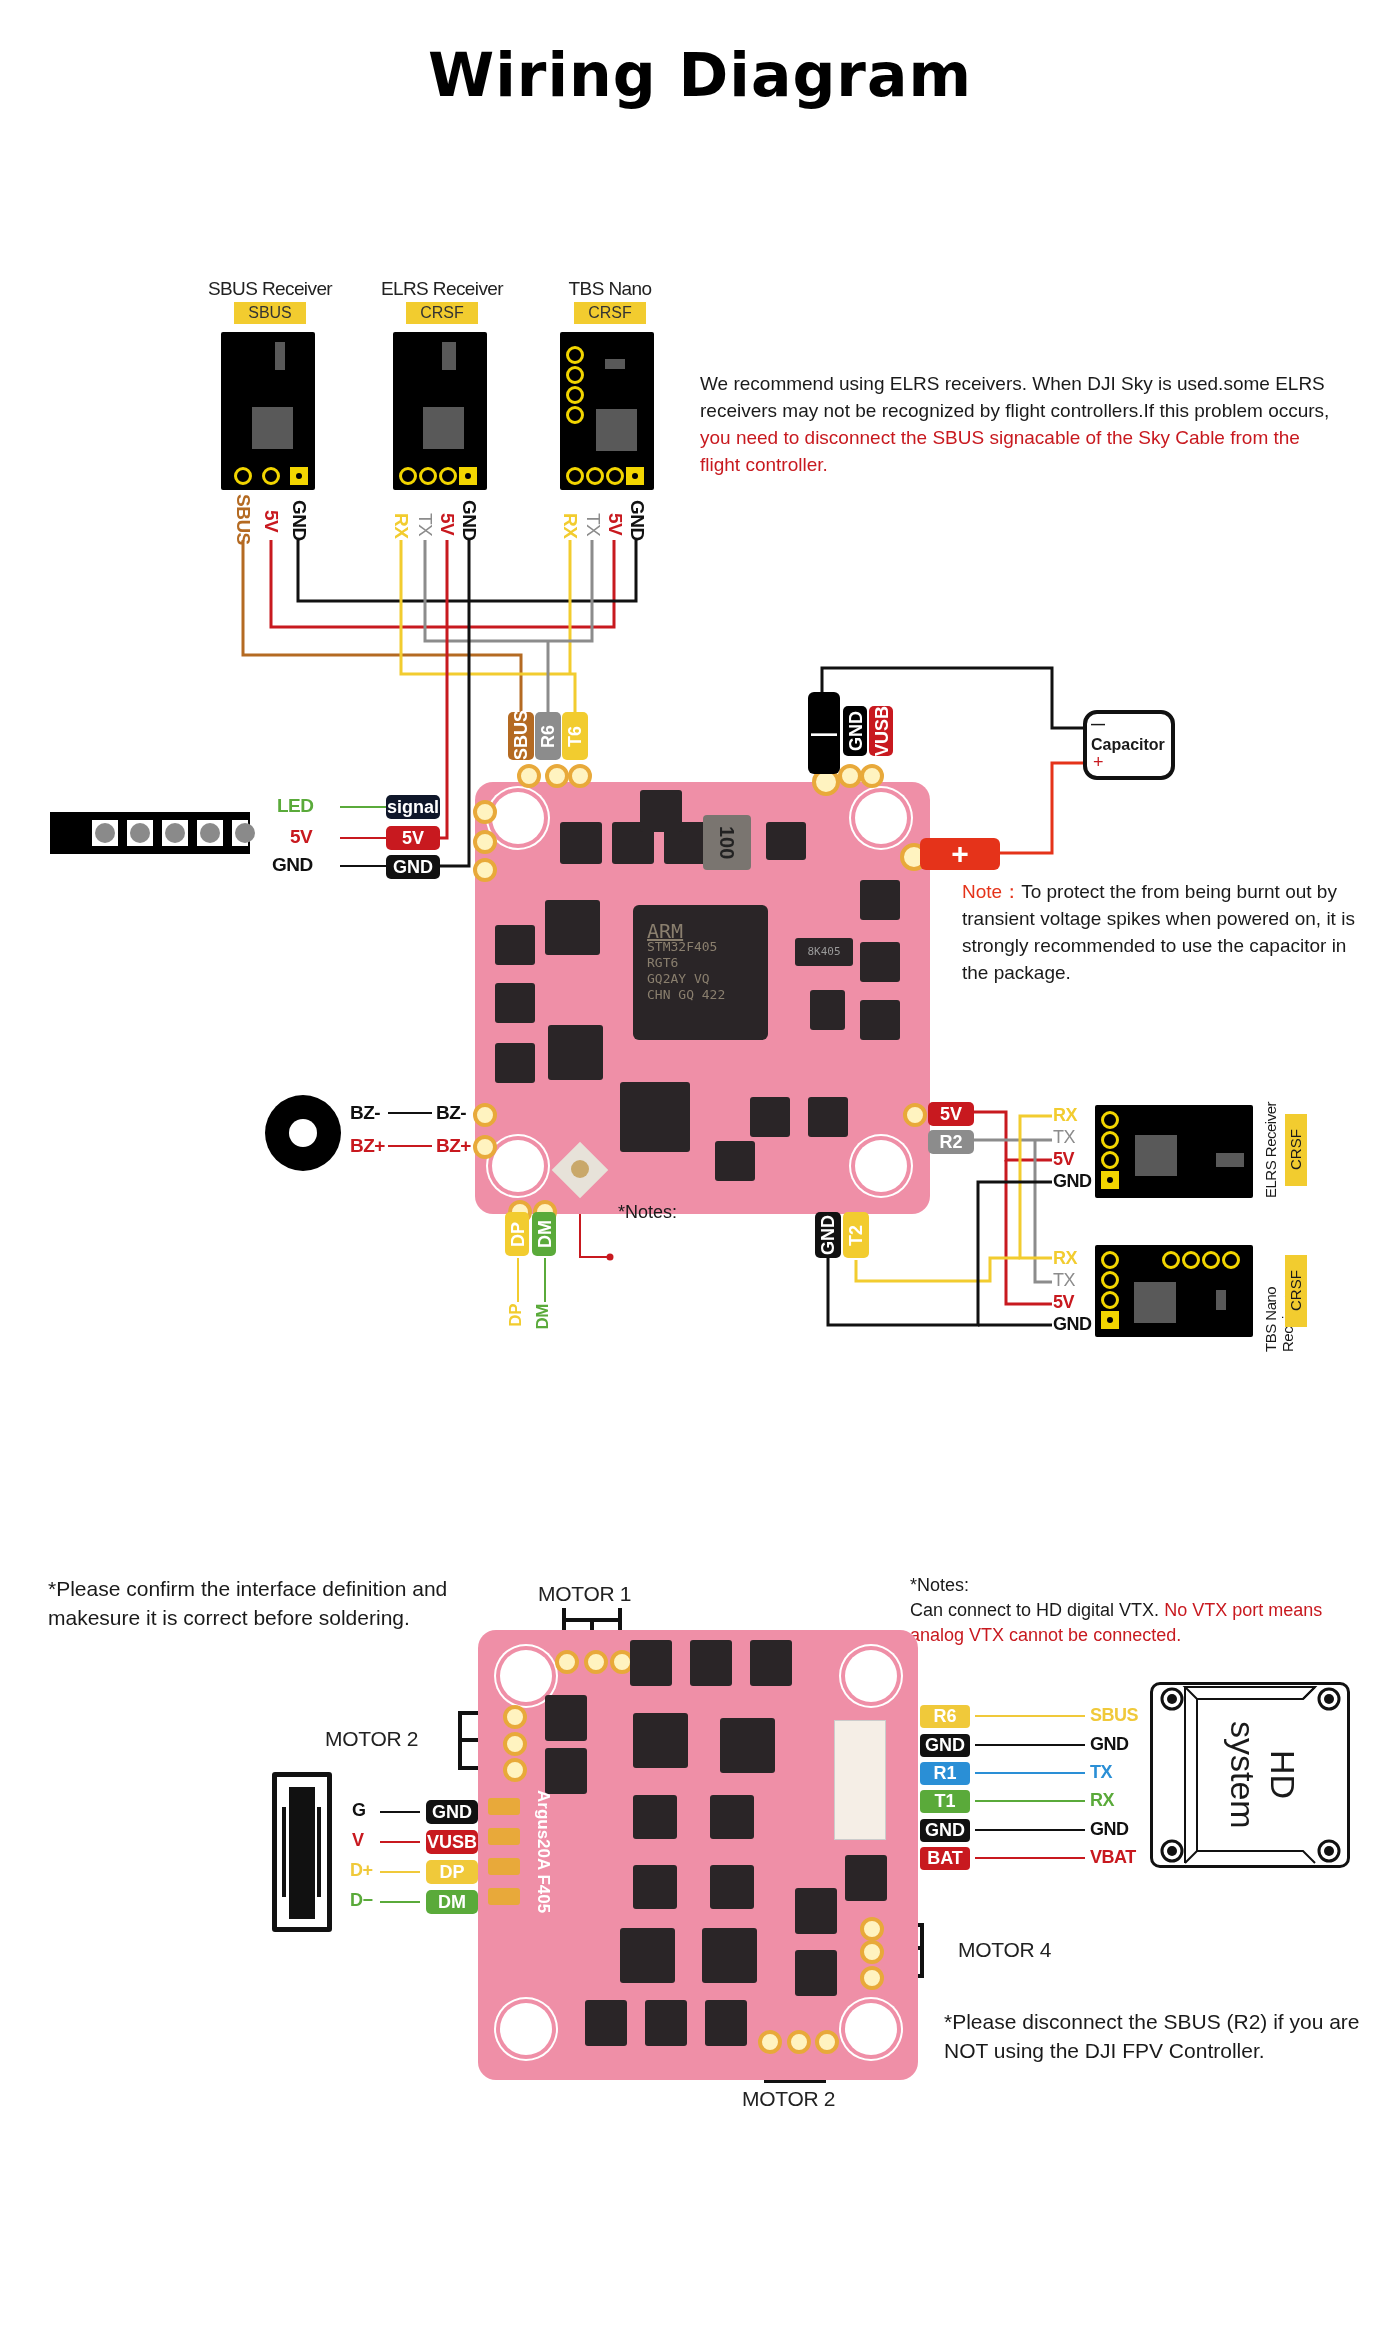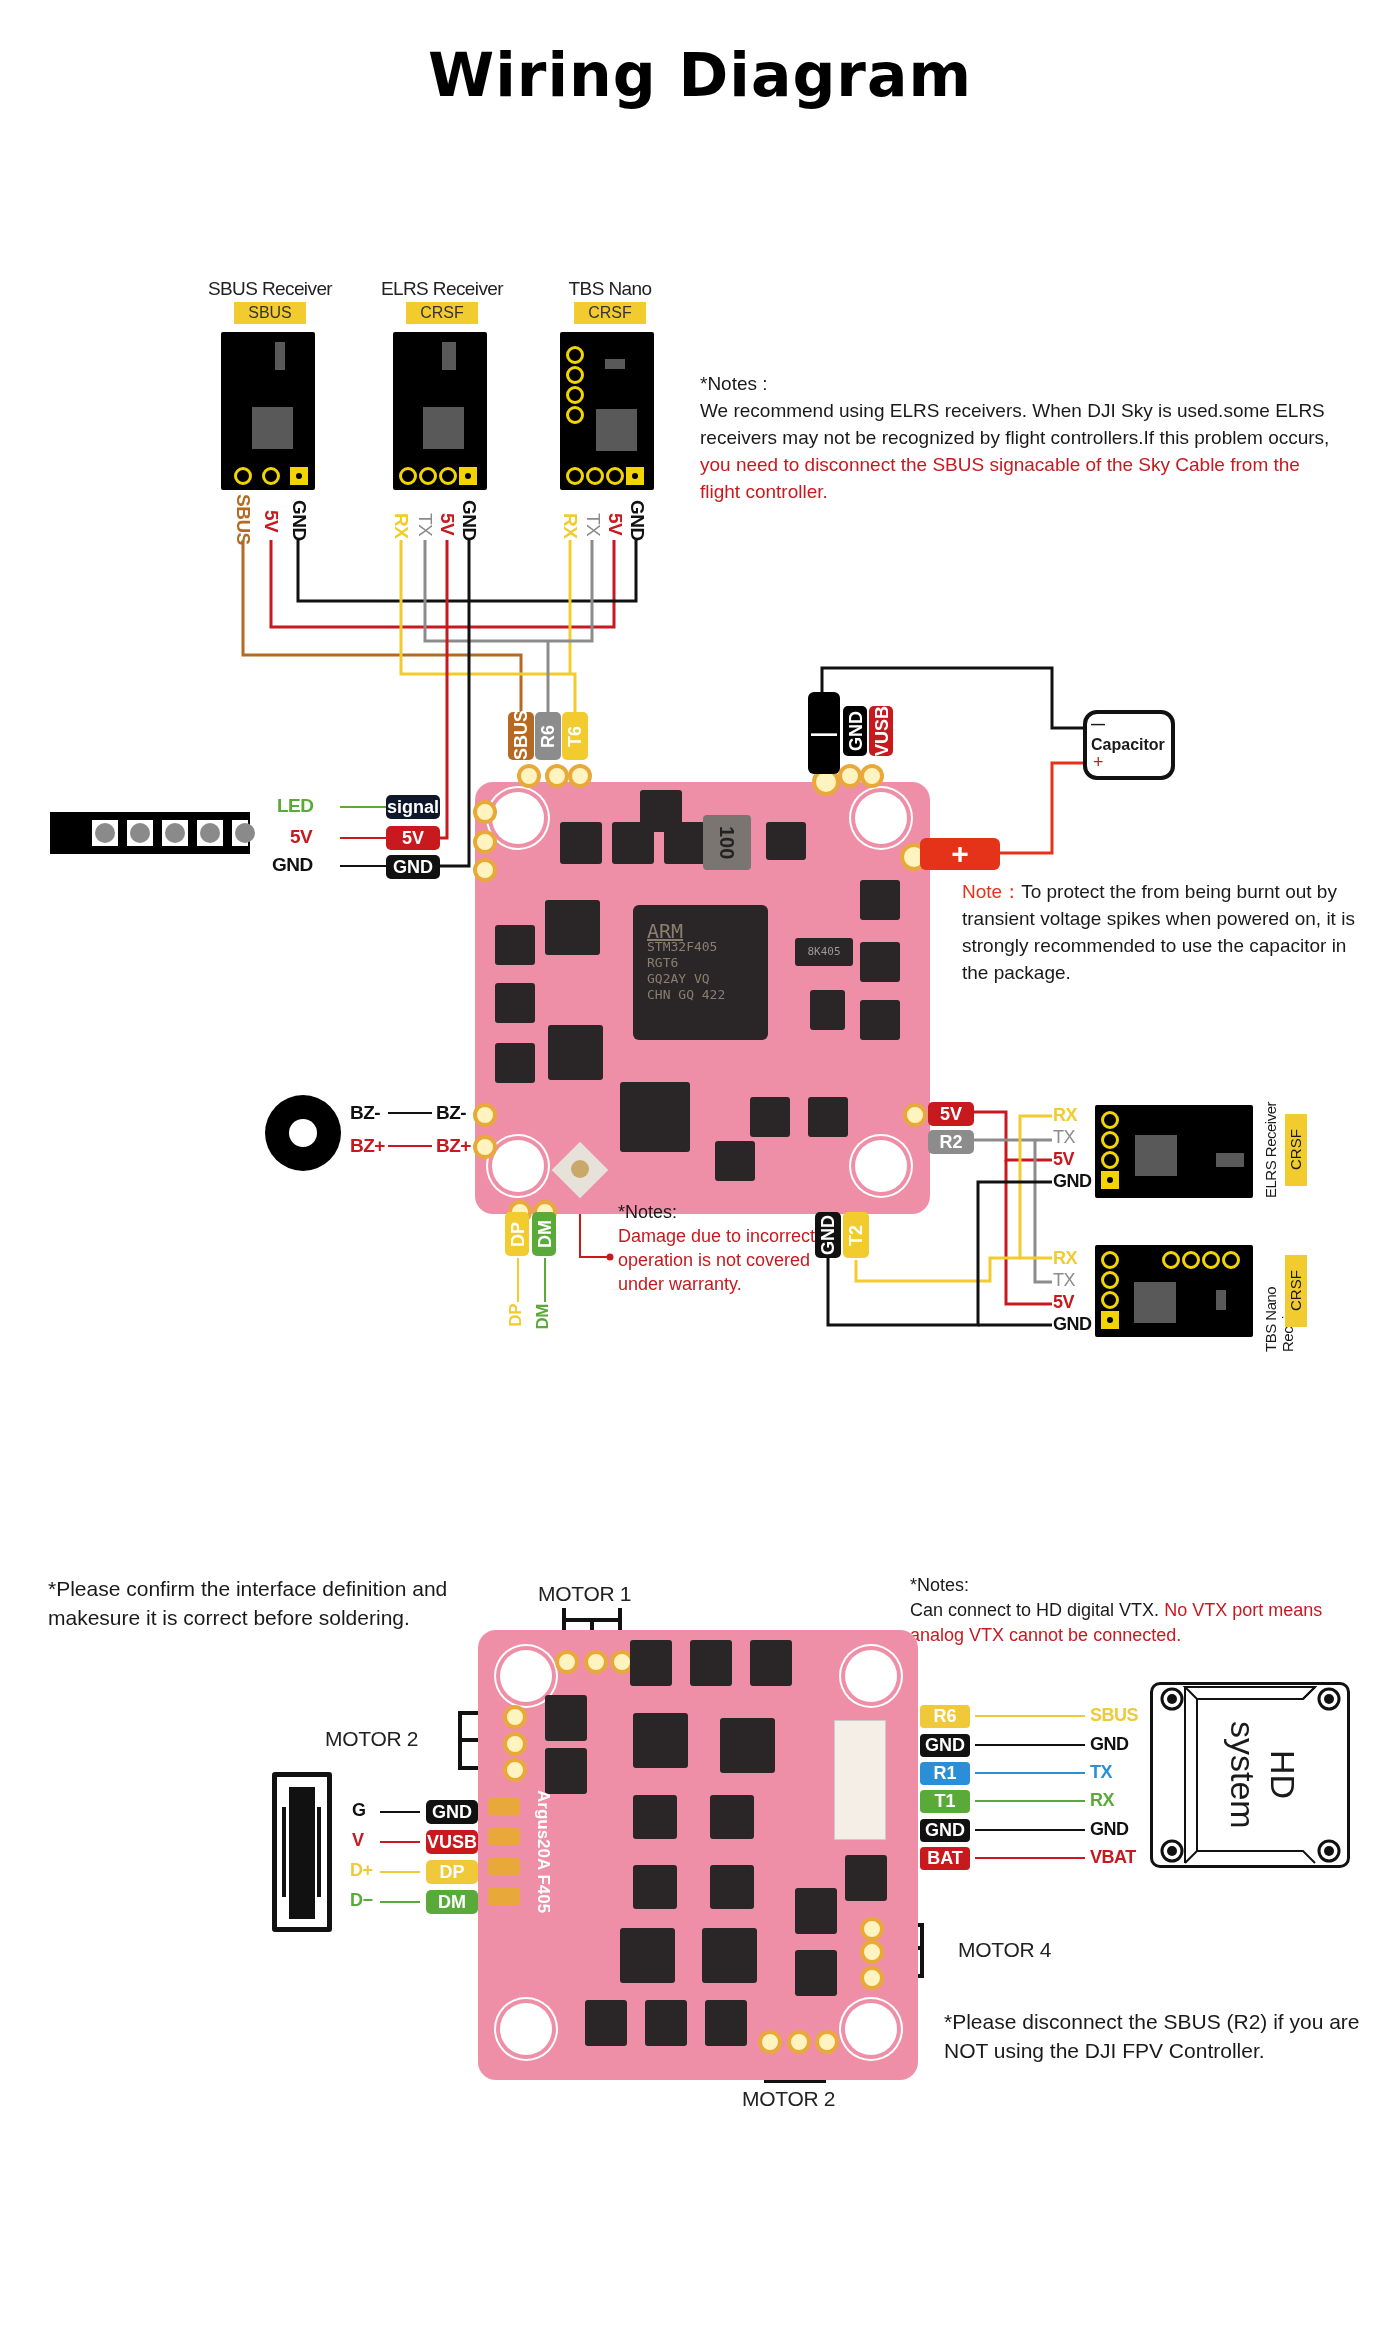--- a/index.html
+++ b/index.html
@@ -171,21 +171,20 @@
     <div class="pad" style="left:46px;top:135px;"></div>
     <div class="pad sq" style="left:66px;top:135px;"></div>
   </div>
   <div class="vlabel" style="left:559px;top:513px;color:#f2cc2f;">RX</div>
   <div class="vlabel" style="left:582px;top:513px;color:#8c8c8c;font-weight:normal;">TX</div>
   <div class="vlabel" style="left:604px;top:513px;color:#c8191f;">5V</div>
   <div class="vlabel" style="left:626px;top:500px;color:#111;">GND</div>
 </div>
 
 <div class="note" style="left:700px;top:370px;width:640px;">
-  <div>*Notes :</div>
   <span>We recommend using ELRS receivers. When DJI Sky is used.some ELRS receivers may not be recognized by flight controllers.If this problem occurs,</span>
   <span class="red">you need to disconnect the SBUS signacable of the Sky Cable from the flight controller.</span>
 </div>
 
 <div class="abs" style="left:50px;top:812px;width:200px;height:42px;background:#000;">
   <div class="abs" style="left:42px;top:8px;width:26px;height:26px;background:#fff;">
       <div style="margin:3px;width:20px;height:20px;border-radius:50%;background:#8a8a8a;"></div>
     </div>
   <div class="abs" style="left:77px;top:8px;width:26px;height:26px;background:#fff;">
       <div style="margin:3px;width:20px;height:20px;border-radius:50%;background:#8a8a8a;"></div>
@@ -290,21 +289,20 @@
   <span style="color:#e5331a;">Note：</span><span>To protect the from being burnt out by transient voltage spikes when powered on, it is strongly recommended to use the capacitor in the package.</span>
 </div>
 
 <div class="vtag" style="left:505px;top:1212px;width:24px;height:44px;background:#f2cc2f;">DP</div>
 <div class="vtag" style="left:532px;top:1212px;width:24px;height:44px;background:#5aaa3a;">DM</div>
 <div class="vlabel" style="left:506px;top:1304px;color:#f2cc2f;font-size:17px;transform:rotate(180deg);">DP</div>
 <div class="vlabel" style="left:533px;top:1304px;color:#5aaa3a;font-size:17px;transform:rotate(180deg);">DM</div>
 
 <div class="note" style="left:618px;top:1200px;width:225px;font-size:18px;line-height:24px;">
   <div>*Notes:</div>
-  <div class="red">Damage due to incorrect operation is not covered under warranty.</div>
 </div>
 
 <div class="tag" style="left:928px;top:1102px;width:46px;height:24px;background:#c8191f;line-height:24px;">5V</div>
 <div class="tag" style="left:928px;top:1130px;width:46px;height:24px;background:#8c8c8c;line-height:24px;">R2</div>
 <div class="vtag" style="left:815px;top:1212px;width:26px;height:46px;background:#111;">GND</div>
 <div class="vtag" style="left:843px;top:1212px;width:26px;height:46px;background:#f2cc2f;">T2</div>
 
 <div>
   <div class="pinlabel" style="left:1053px;top:1105px;color:#f2cc2f;font-size:18px;">RX</div>
   <div class="pinlabel" style="left:1053px;top:1127px;color:#8c8c8c;font-size:18px;font-weight:normal;">TX</div>

